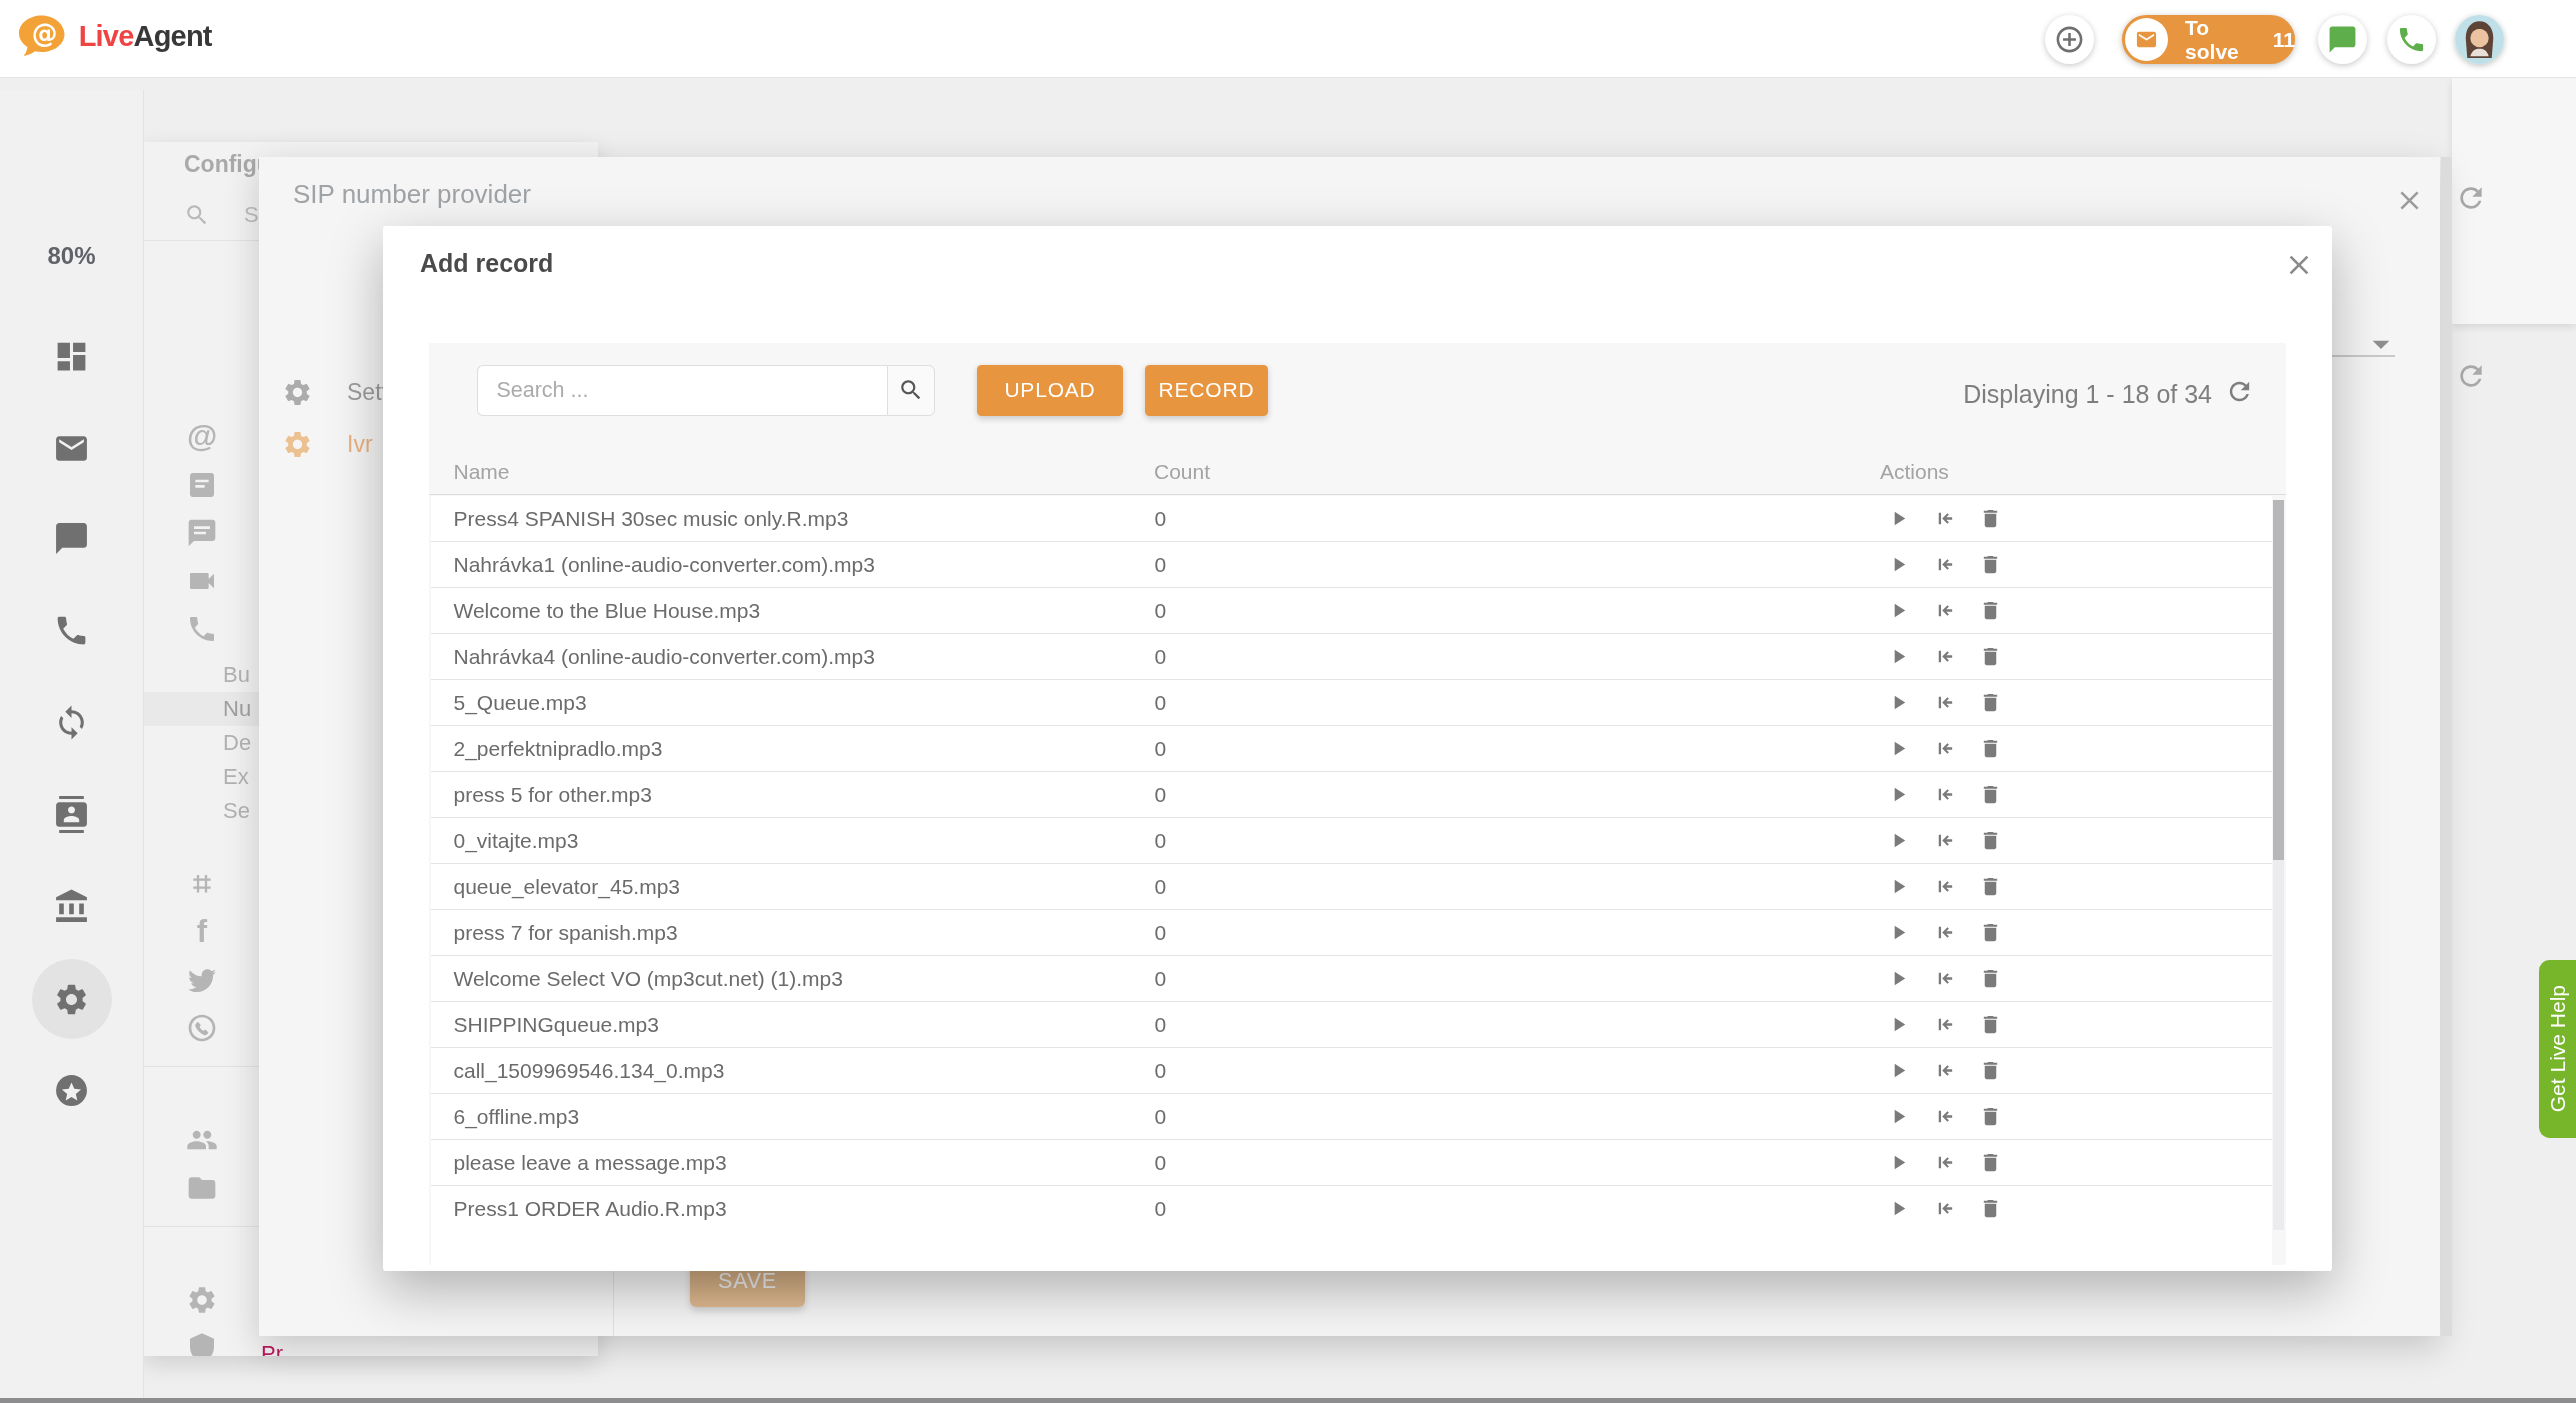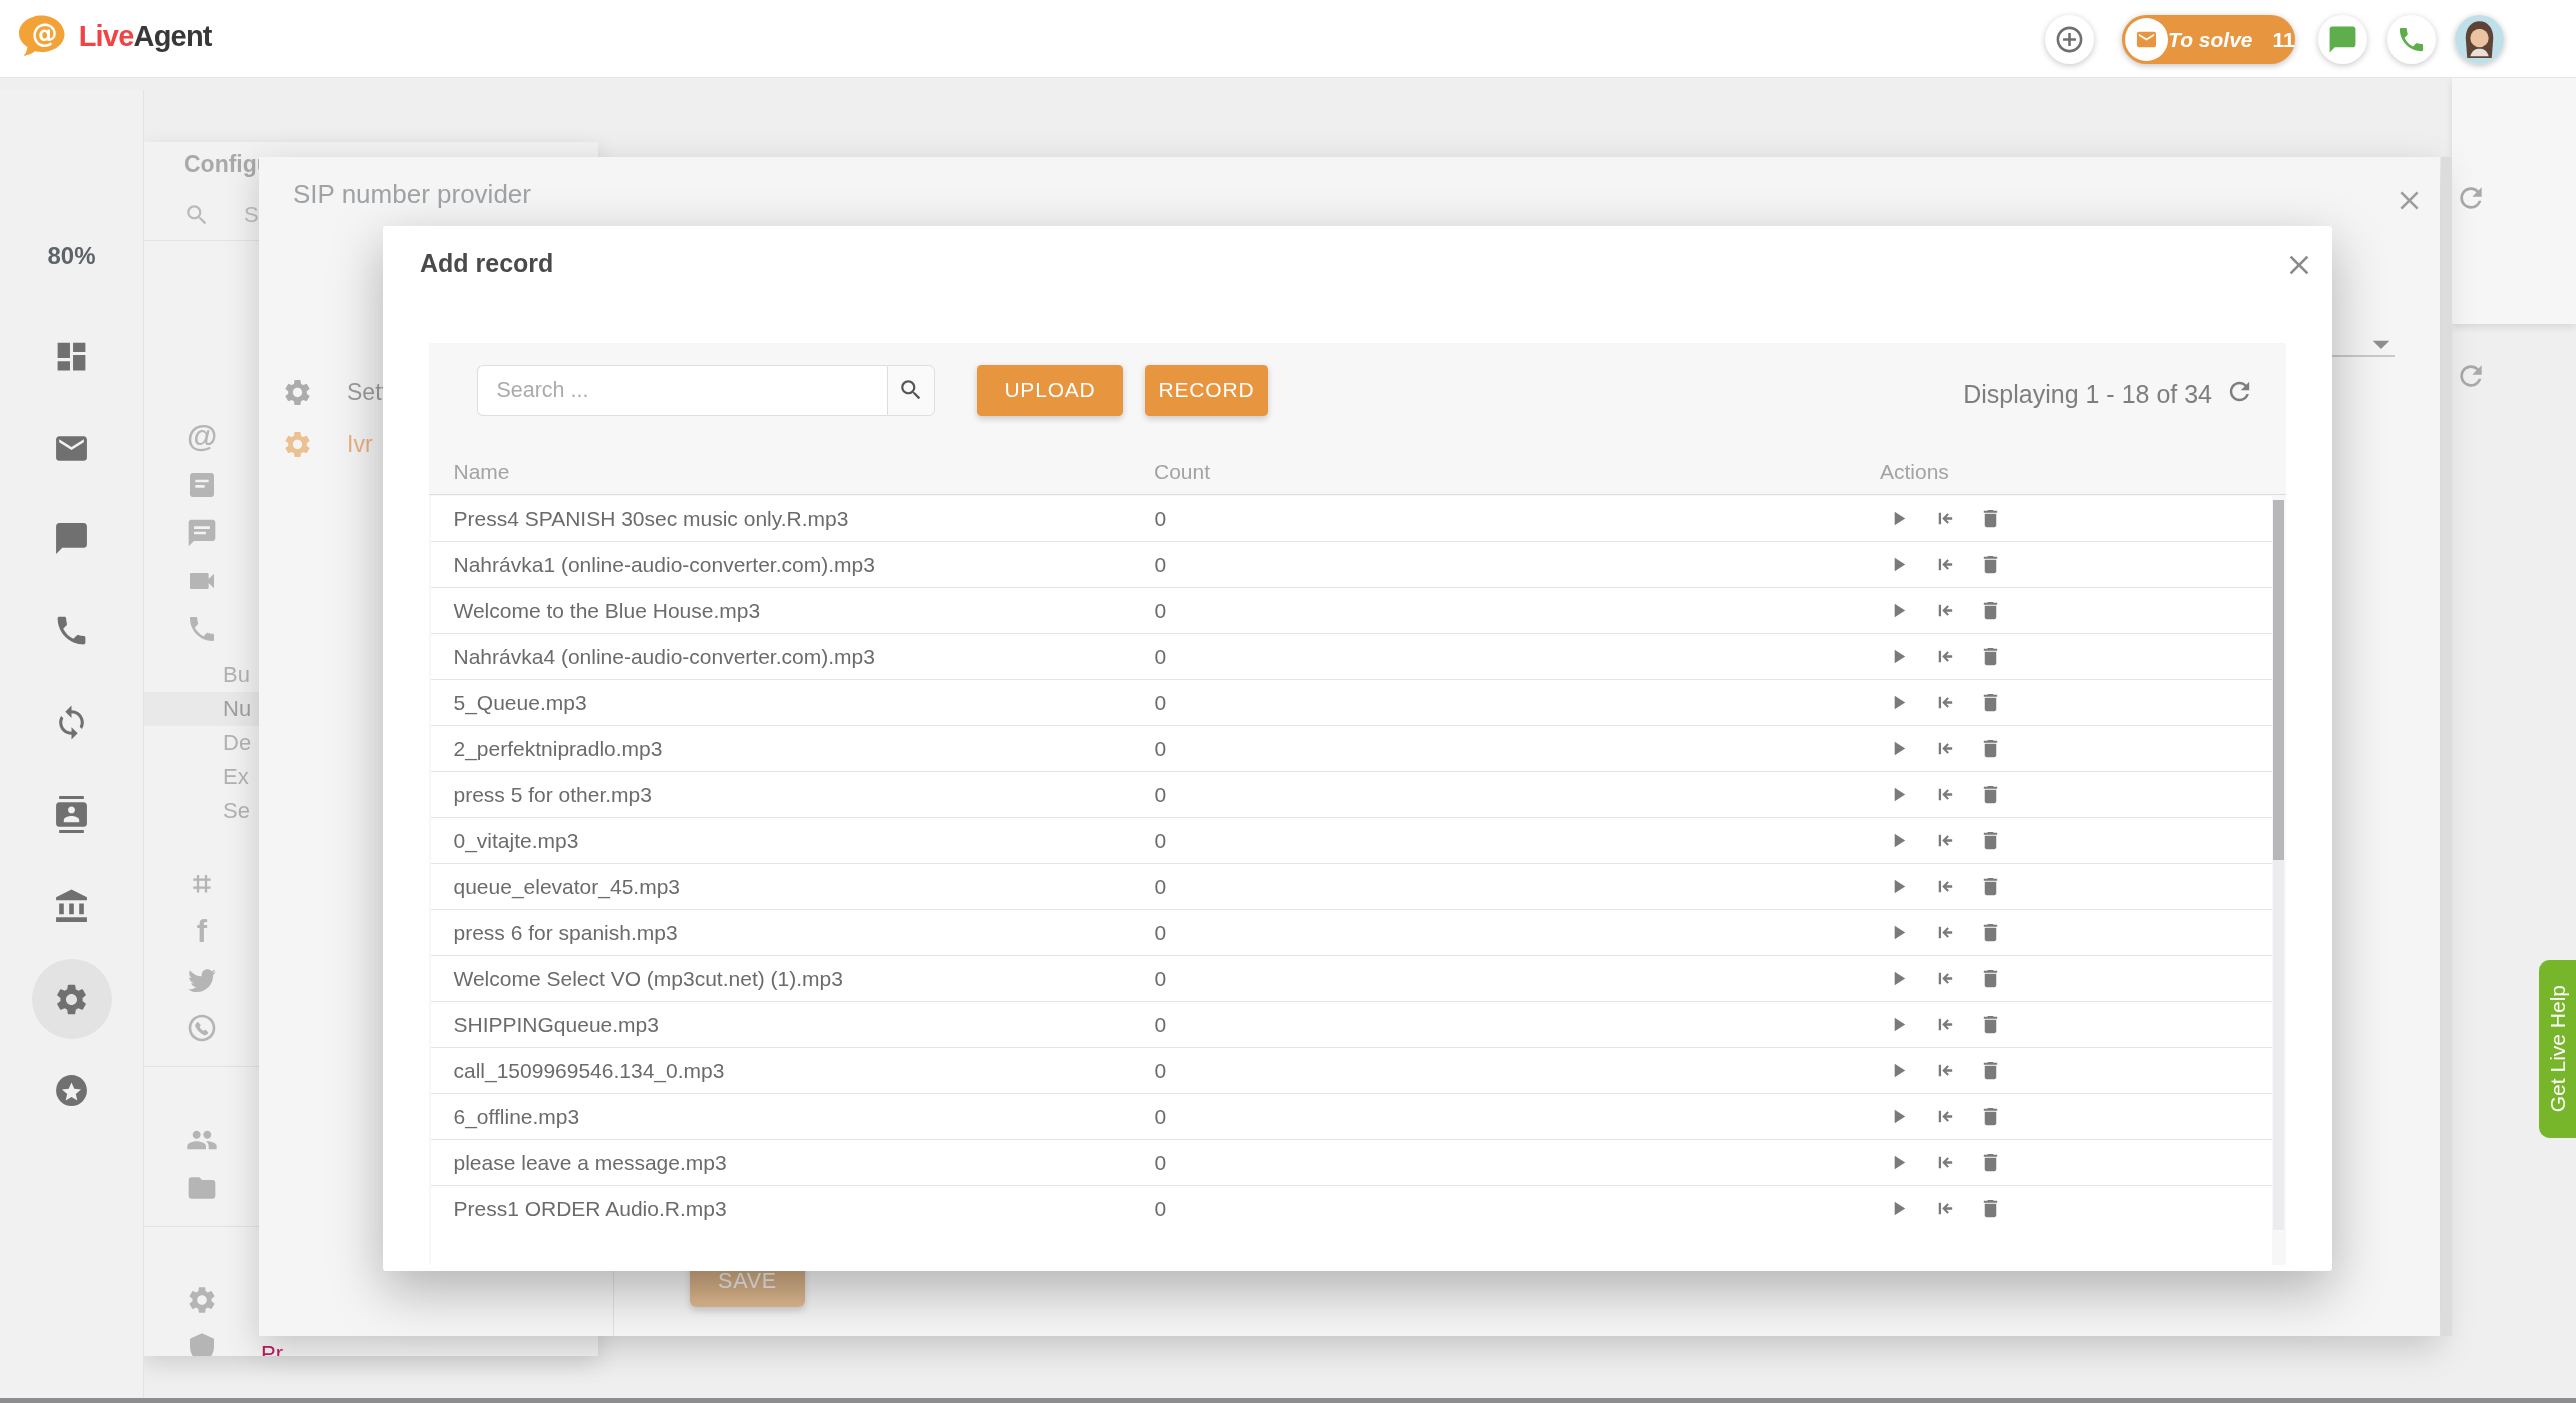--- a/index.html
+++ b/index.html
@@ -15,21 +15,21 @@
   
   .topbar{left:0;top:0;width:2576px;height:77px;background:#fff;border-bottom:1.5px solid #e4e4e6;z-index:40;}
   .logo{left:17px;top:14px;display:flex;align-items:center;gap:10.7px;}
   .logo-text{font-size:29px;font-weight:bold;letter-spacing:-0.8px;color:#383838;}
   .logo-text .orange{color:#ef4444;}
   .hbtn{width:49px;height:49px;border-radius:50%;background:#fff;box-shadow:0 1.5px 6.1px rgba(0,0,0,.22);display:flex;align-items:center;justify-content:center;top:15.3px;}
   .hbtn svg{width:31px;height:31px;}
   .tosolve{left:2122px;top:15.3px;width:173px;height:49px;border-radius:24.5px;background:#e8953f;box-shadow:0 1.5px 6.1px rgba(0,0,0,.25);display:flex;align-items:center;color:#fff;font-weight:bold;font-size:21px;}
   .tosolve .mailcirc{width:43px;height:43px;border-radius:50%;background:#fff;margin-left:3.1px;display:flex;align-items:center;justify-content:center;color:#e8953f;flex:0 0 auto;}
   .tosolve .mailcirc svg{width:23px;height:23px;}
-  .tosolve .lbl{margin-left:0;font-style:italic;}
+  .tosolve .lbl{margin-left:17px;}
   .tosolve .cnt{margin-left:20px;}
   .avatar{left:2455px;top:15.3px;width:49px;height:49px;border-radius:50%;overflow:hidden;box-shadow:0 1.5px 6.1px rgba(0,0,0,.25);}
 
   
   .sidebar{left:0;top:90px;width:143px;height:1330px;background:#f1f1f2;border-right:1.5px solid #e3e3e5;z-index:6;}
   .zoomlvl{left:0;top:152px;width:143px;text-align:center;font-size:24px;font-weight:bold;color:#5f6368;}
   .side-ic{left:0;width:143px;height:43px;display:flex;align-items:center;justify-content:center;color:#707070;}
   .side-ic svg{width:37px;height:37px;}
   .side-ic.active::before{content:"";position:absolute;width:80px;height:80px;border-radius:50%;background:#e3e3e4;z-index:0;}
   .side-ic svg{position:relative;z-index:1;}
@@ -618,21 +618,21 @@
               </svg>
             </span>
             <span class="abtn clickable">
               <svg class="ic" viewBox="0 0 24 24">
                 <path d="M6 19c0 1.1.9 2 2 2h8c1.1 0 2-.9 2-2V7H6v12zM19 4h-3.5l-1-1h-5l-1 1H5v2h14V4z"></path>
               </svg>
             </span>
           </span>
         </div>
         <div class="trow">
-          <span class="td-name">press 6 for spanish.mp3</span>
+          <span class="td-name">press 7 for spanish.mp3</span>
           <span class="td-count">0</span>
           <span class="td-actions">
             <span class="abtn clickable">
               <svg class="ic" viewBox="0 0 24 24">
                 <path d="M8 5v14l11-7z"></path>
               </svg>
             </span>
             <span class="abtn clickable">
               <svg class="ic" viewBox="0 0 24 24">
                 <path d="M6 6h2.4v12H6z"></path>

